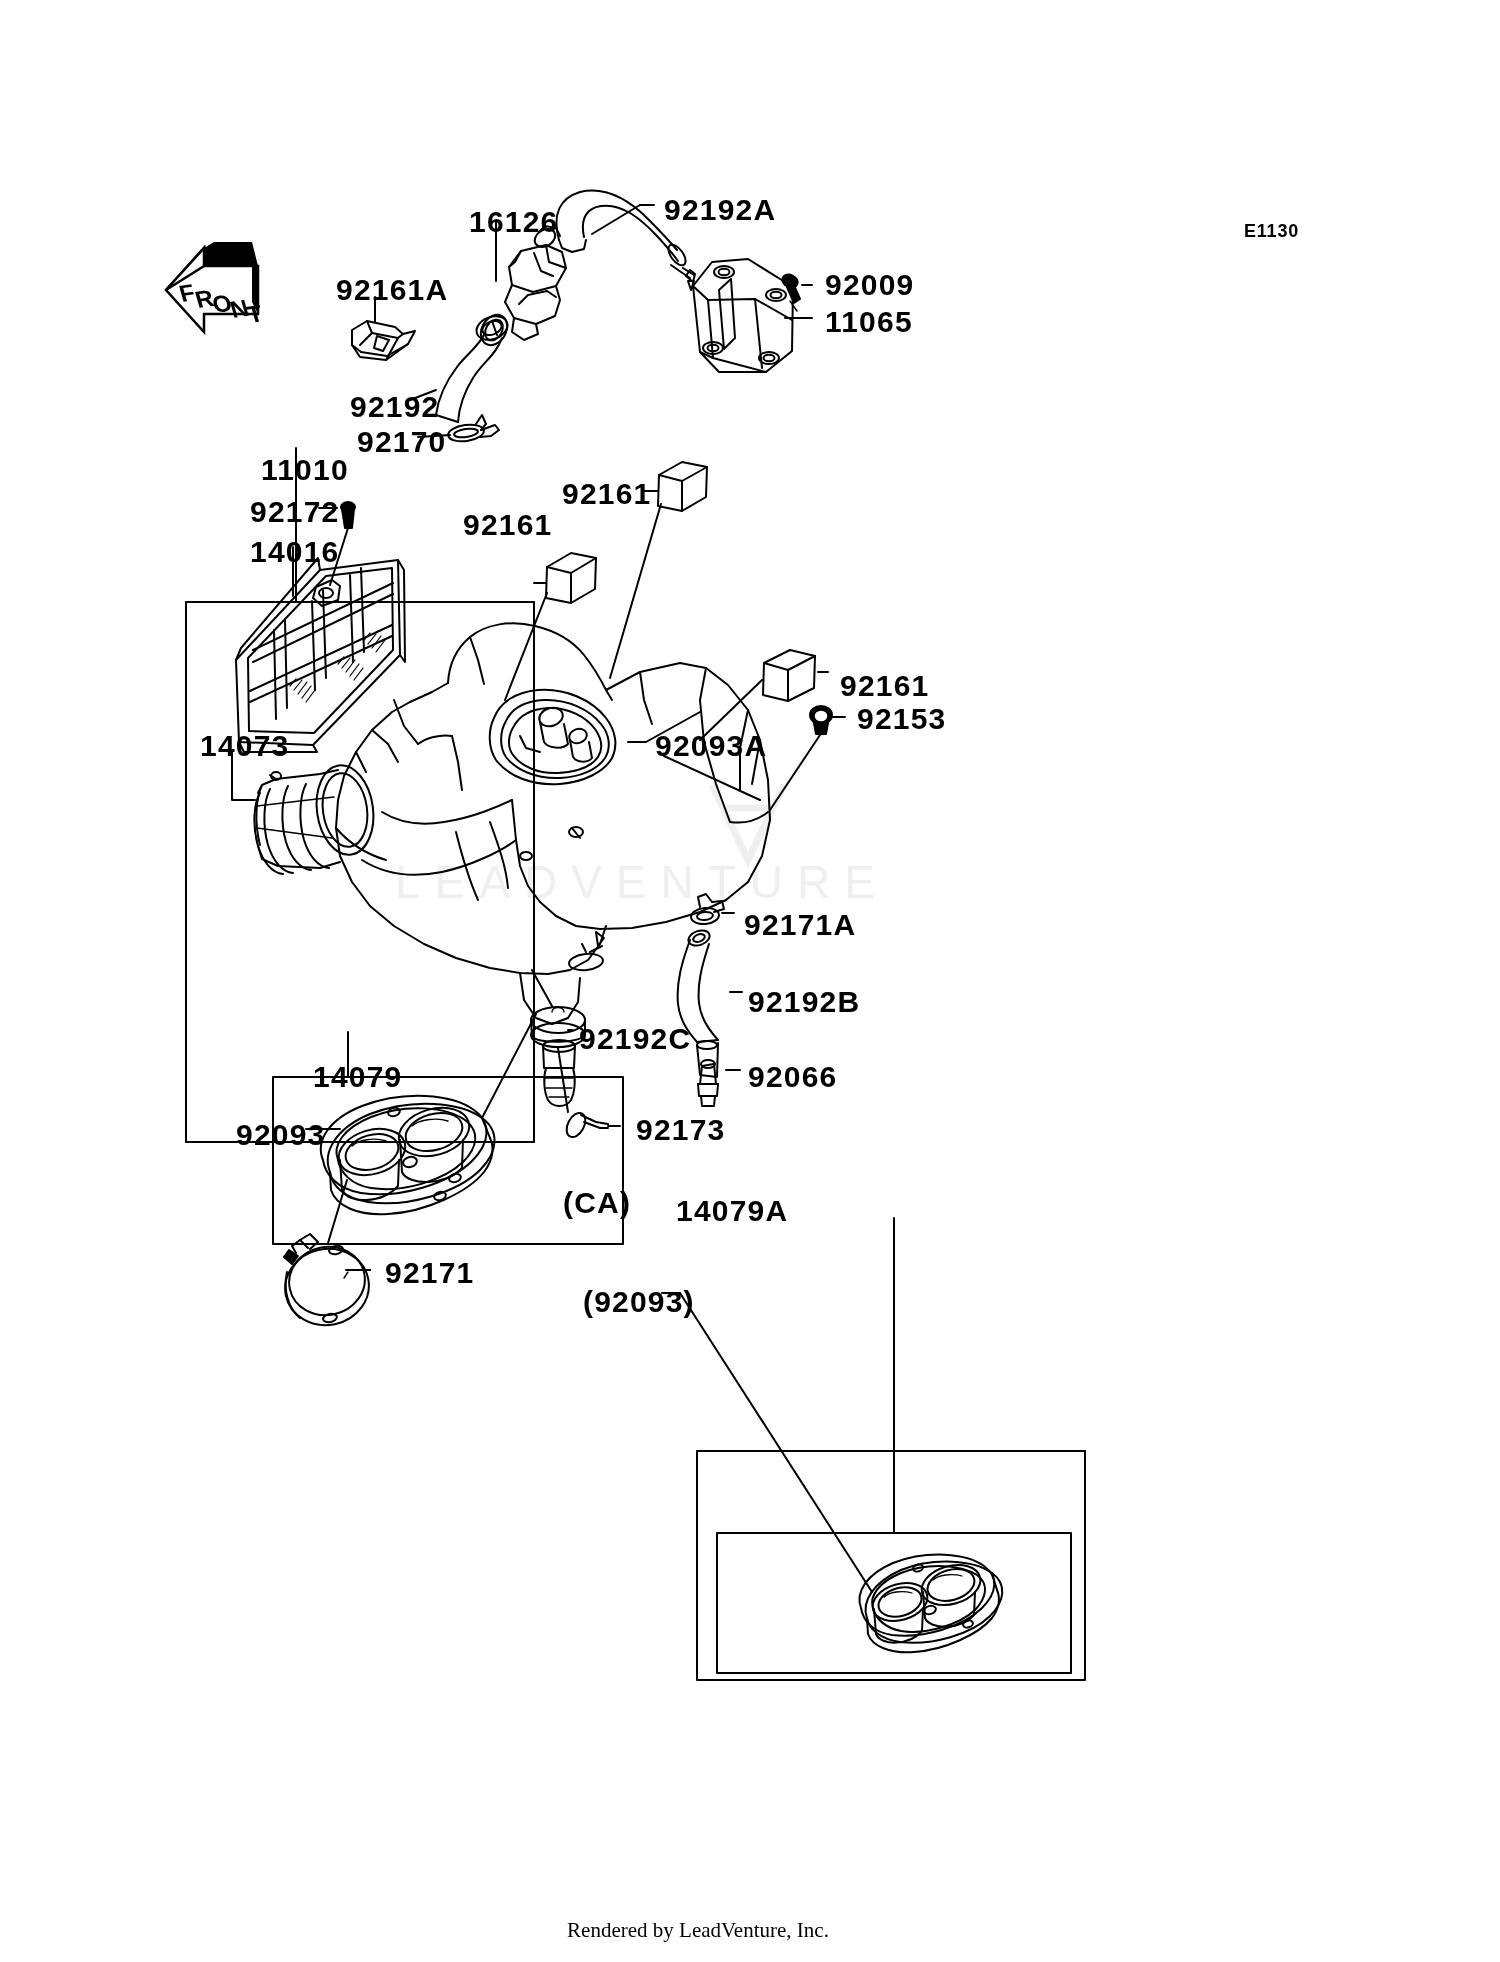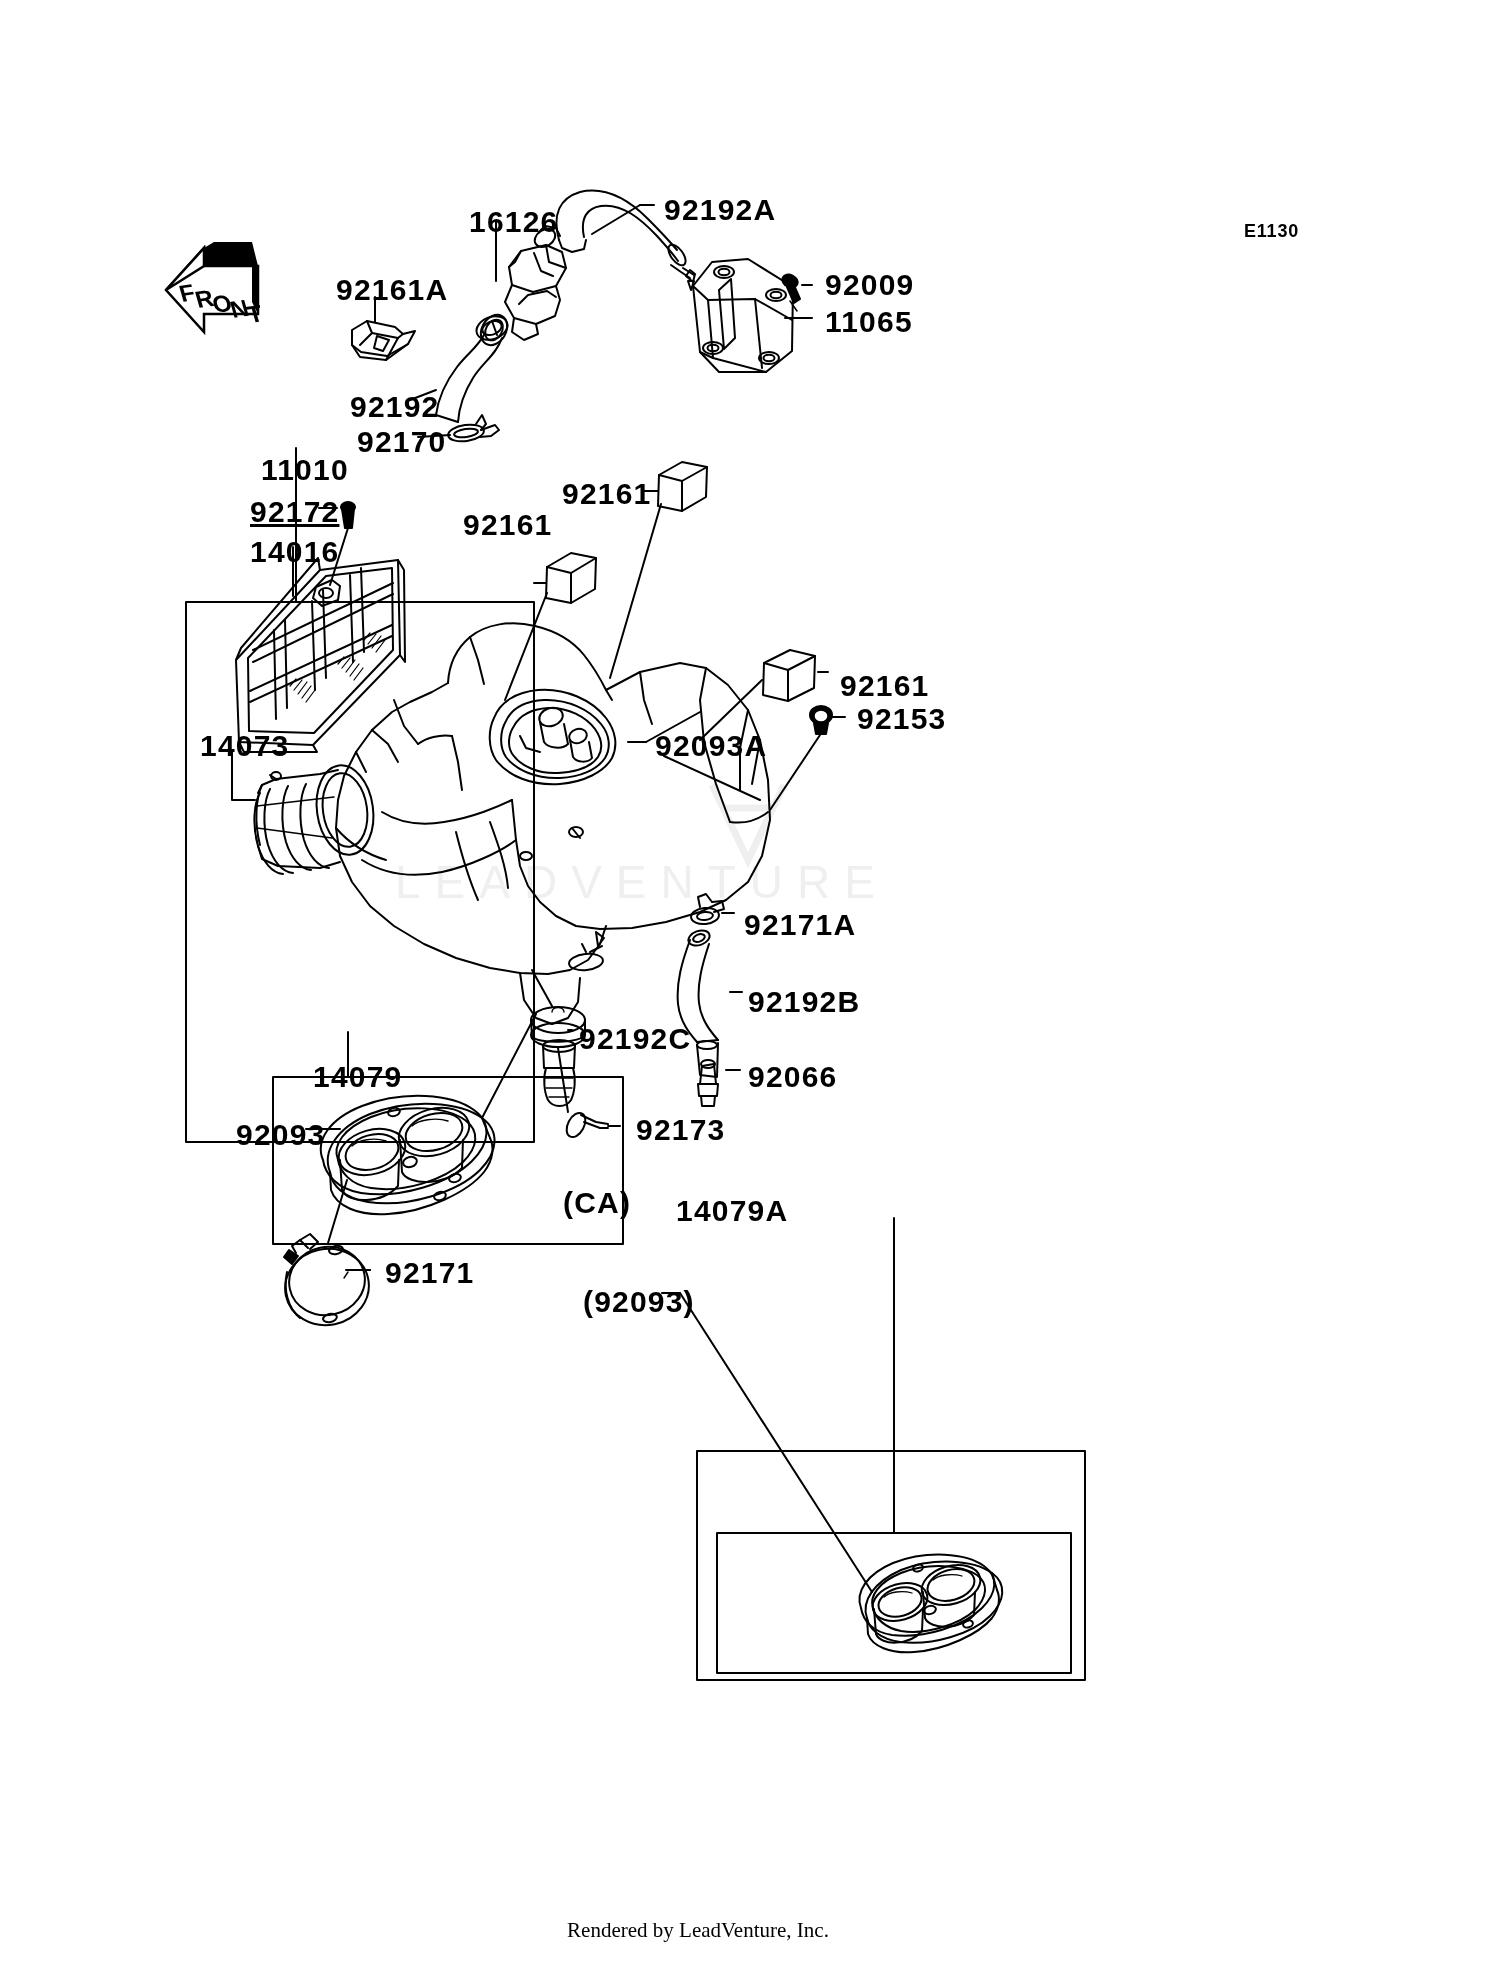--- a/index.html
+++ b/index.html
@@ -475,21 +475,21 @@
   </svg>
 
   <div class="lbl" style="left:336px; top:275px;">92161A</div>
   <div class="lbl" style="left:469px; top:207px;">16126</div>
   <div class="lbl" style="left:664px; top:195px;">92192A</div>
   <div class="lbl" style="left:825px; top:270px;">92009</div>
   <div class="lbl" style="left:825px; top:307px;text-align:right;">11065</div>
   <div class="lbl" style="left:350px; top:392px;">92192</div>
   <div class="lbl" style="left:357px; top:427px;">92170</div>
   <div class="lbl" style="left:261px; top:427px;margin-top:28px;">11010</div>
-  <div class="lbl" style="left:250px; top:497px;text-decoration:underline;">92172</div>
+  <div class="lbl" style="left:250px; top:497px;">92172</div>
   <div class="lbl" style="left:250px; top:537px;">14016</div>
   <div class="lbl" style="left:200px; top:731px;">14073</div>
   <div class="lbl" style="left:463px; top:510px;">92161</div>
   <div class="lbl" style="left:562px; top:479px;">92161</div>
   <div class="lbl" style="left:840px; top:671px;">92161</div>
   <div class="lbl" style="left:857px; top:704px;">92153</div>
   <div class="lbl" style="left:655px; top:731px;">92093A</div>
   <div class="lbl" style="left:744px; top:910px;">92171A</div>
   <div class="lbl" style="left:748px; top:987px;">92192B</div>
   <div class="lbl" style="left:579px; top:1024px;">92192C</div>

